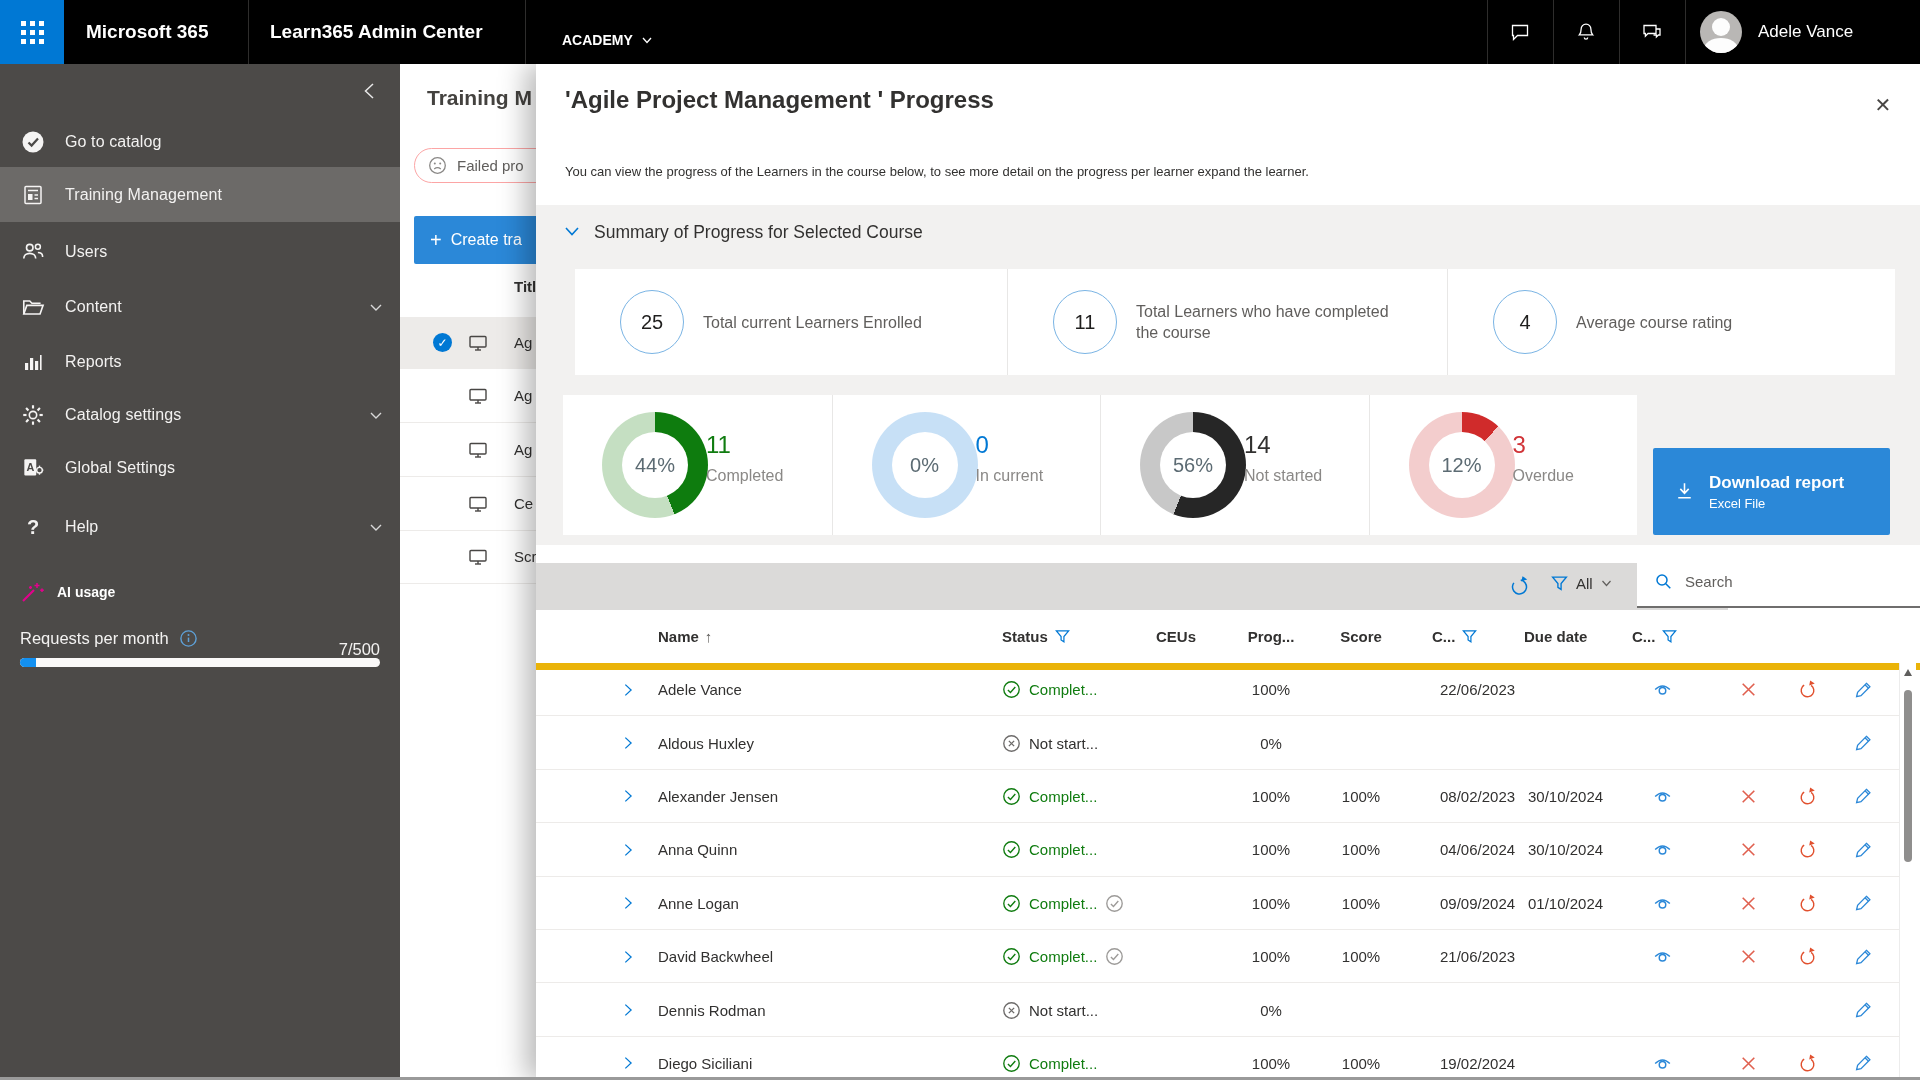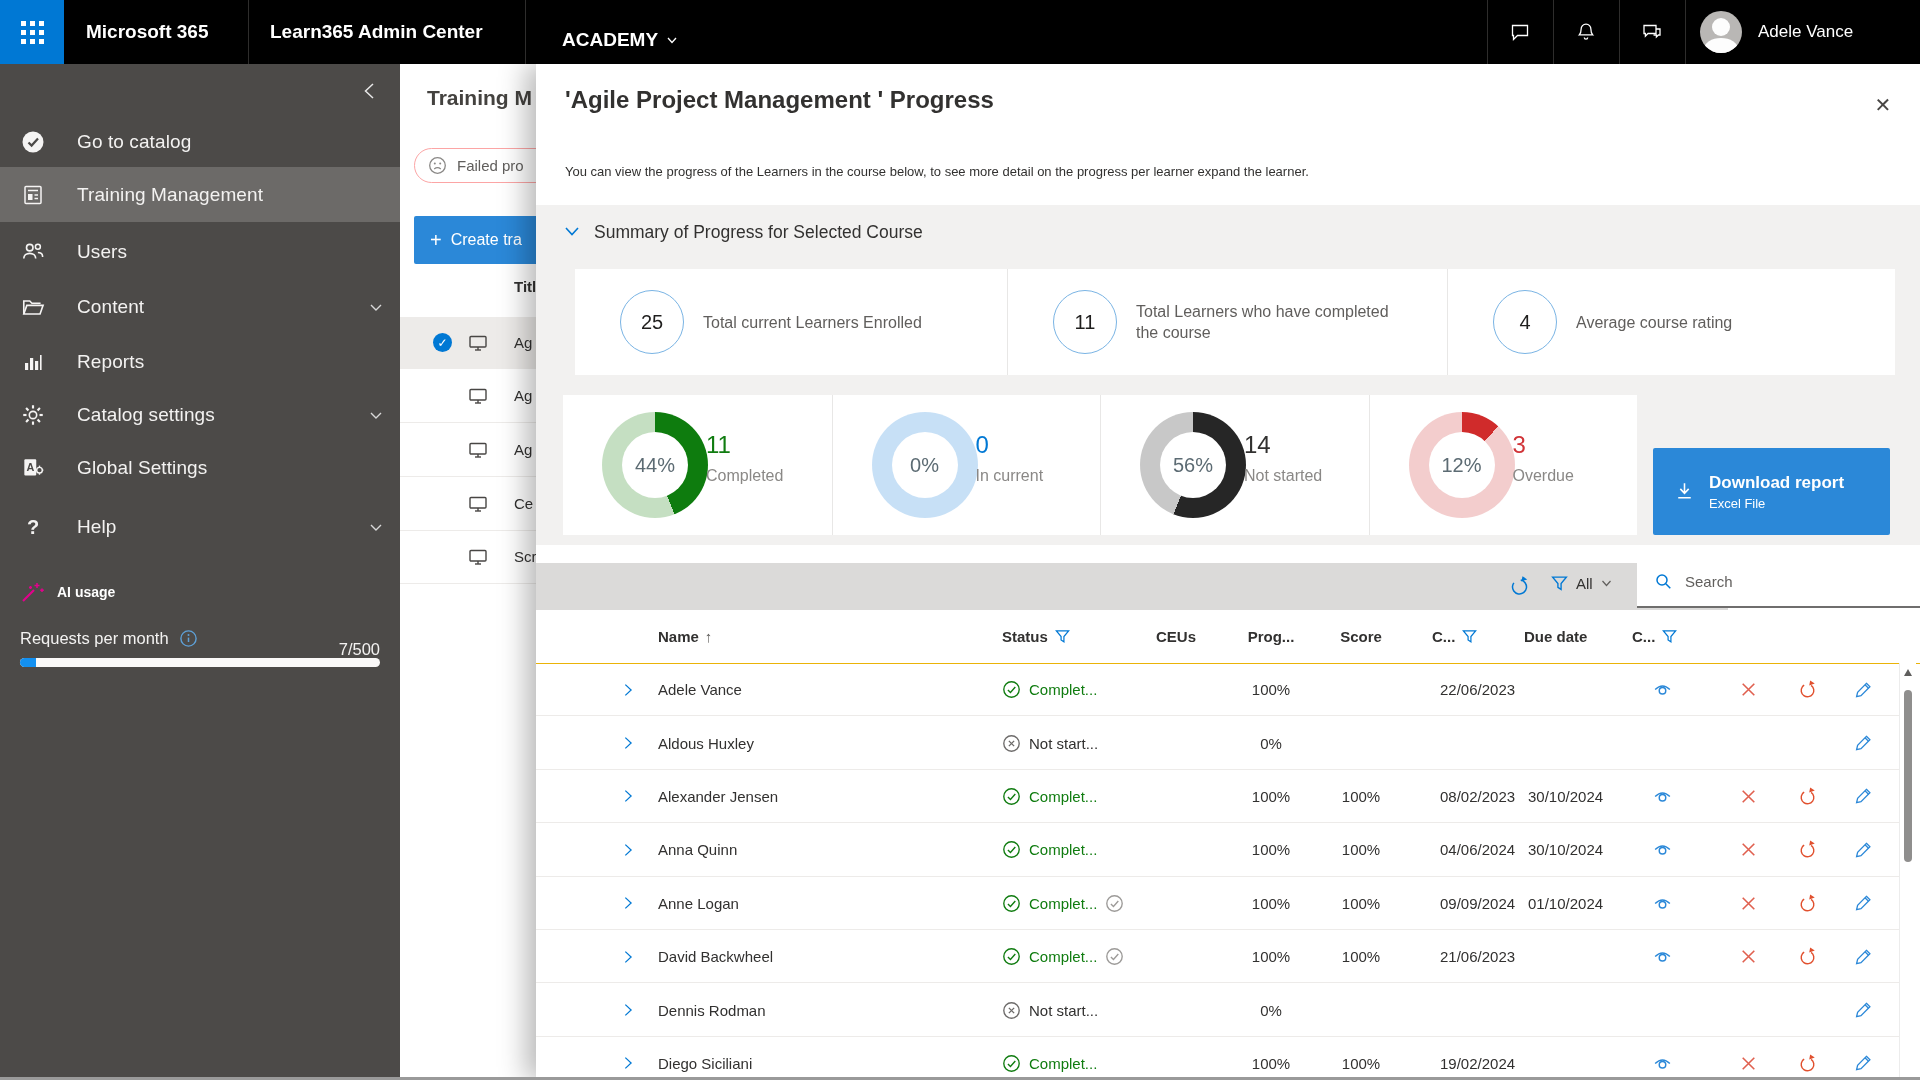--- a/index.html
+++ b/index.html
@@ -6,35 +6,35 @@
     font-family:"Liberation Sans",sans-serif;background:#fff;-webkit-font-smoothing:antialiased;}
   svg{display:block;}
 
   
   #topbar{position:absolute;left:0;top:0;width:1920px;height:64px;background:#000;color:#fff;z-index:40;}
   #waffle{position:absolute;left:0;top:0;width:64px;height:64px;background:#0078d4;display:flex;align-items:center;justify-content:center;cursor:pointer;}
   #waffle .grid{display:grid;grid-template-columns:repeat(3,5px);grid-template-rows:repeat(3,5px);gap:4px;}
   #waffle .grid i{background:#fff;}
   .tb-text{position:absolute;top:0;height:64px;line-height:64px;font-size:19px;font-weight:600;white-space:nowrap;}
   .tb-div{position:absolute;top:0;width:1px;height:64px;background:#2e2d2c;}
-  #tenant{position:absolute;left:562px;top:0;height:80px;display:flex;align-items:center;gap:8px;font-size:19px;font-weight:600;cursor:pointer;}
+  #tenant{position:absolute;left:562px;top:0;height:80px;display:flex;align-items:center;gap:8px;font-size:14px;font-weight:600;cursor:pointer;}
   .tb-icon{position:absolute;top:0;width:66px;height:64px;display:flex;align-items:center;justify-content:center;cursor:pointer;}
   #account{position:absolute;left:1700px;top:0;height:64px;display:flex;align-items:center;gap:16px;cursor:pointer;}
   #avatar{width:42px;height:42px;border-radius:50%;background:#b9b7b5;position:relative;overflow:hidden;}
   #avatar .head{position:absolute;left:12px;top:7px;width:18px;height:18px;border-radius:50%;background:#fdfdfd;}
   #avatar .body{position:absolute;left:4px;top:27px;width:34px;height:22px;border-radius:50%;background:#fdfdfd;}
   #account .uname{font-size:17px;font-weight:400;}
 
   
   #sidebar{position:absolute;left:0;top:64px;width:400px;height:1016px;background:#4c4a48;color:#f3f2f1;z-index:30;}
   #collapse{position:absolute;right:14px;top:12px;width:30px;height:30px;display:flex;align-items:center;justify-content:center;cursor:pointer;}
   .nav-item{position:absolute;left:0;width:400px;height:54px;display:flex;align-items:center;cursor:pointer;}
   .nav-item.selected{background:#6c6a68;}
   .nav-item .ic{position:absolute;left:20px;width:26px;height:26px;display:flex;align-items:center;justify-content:center;}
-  .nav-item .lbl{position:absolute;left:77px;font-size:19px;letter-spacing:.1px;}
+  .nav-item .lbl{position:absolute;left:65px;font-size:16px;letter-spacing:.1px;}
   .nav-item .chev{position:absolute;right:16px;}
   #ai-item{position:absolute;left:0;top:506px;width:400px;height:44px;display:flex;align-items:center;cursor:pointer;}
   #ai-item .ic{position:absolute;left:18px;}
   #ai-item .lbl{position:absolute;left:57px;font-size:14px;font-weight:700;color:#fff;}
   #req-row{position:absolute;left:20px;top:560px;width:360px;height:28px;display:flex;align-items:center;font-size:16.5px;}
   #req-row .info{margin-left:10px;cursor:pointer;}
   #req-row .val{position:absolute;right:0;font-size:16.5px;margin-top:22px;}
   #req-bar{position:absolute;left:20px;top:594px;width:360px;height:9px;border-radius:5px;background:#faf9f8;overflow:hidden;cursor:pointer;}
   #req-bar .fill{height:100%;width:16px;background:#1390f0;}
   .q-glyph{font-size:20px;font-weight:700;color:#f3f2f1;}
@@ -82,21 +82,21 @@
   
   #toolbar{position:absolute;left:0;top:499px;width:1192px;height:47px;background:#dbdad9;}
   #tb-refresh{position:absolute;left:972px;top:12px;cursor:pointer;}
   #tb-filter{position:absolute;left:1014px;top:11px;display:flex;align-items:center;gap:7px;cursor:pointer;}
   #tb-filter .all{font-size:15px;color:#323130;}
   #searchbox{position:absolute;left:1101px;top:-7px;width:283px;height:52px;background:#fff;border-bottom:2px solid #6f6e6d;box-sizing:border-box;display:flex;align-items:center;gap:10px;padding-left:17px;}
   #searchbox input{border:none;outline:none;background:transparent;font-family:inherit;font-size:15px;color:#323130;width:200px;}
   #searchbox input::placeholder{color:#605e5c;opacity:1;}
 
   
-  #thead{position:absolute;left:0;top:546px;width:1384px;height:53px;background:#fff;border-bottom:1px solid #eab308;font-size:15px;font-weight:600;color:#323130;}
+  #thead{position:absolute;left:0;top:546px;width:1384px;height:53px;background:#fff;border-bottom:7px solid #eab308;font-size:15px;font-weight:600;color:#323130;}
   #thead .h{position:absolute;top:0;height:53px;display:flex;align-items:center;gap:6px;cursor:pointer;white-space:nowrap;}
   .h-name{left:122px;} .h-status{left:466px;}
   .h-ceus{left:600px;width:80px;justify-content:center;}
   .h-prog{left:700px;width:70px;justify-content:center;}
   .h-score{left:790px;width:70px;justify-content:center;}
   .h-cdate{left:896px;} .h-due{left:988px;} .h-cert{left:1096px;}
   .sort-arrow{font-weight:400;color:#605e5c;font-size:15px;}
 
   
   #rows{position:absolute;left:0;top:599px;width:1363px;height:417px;overflow:hidden;}

